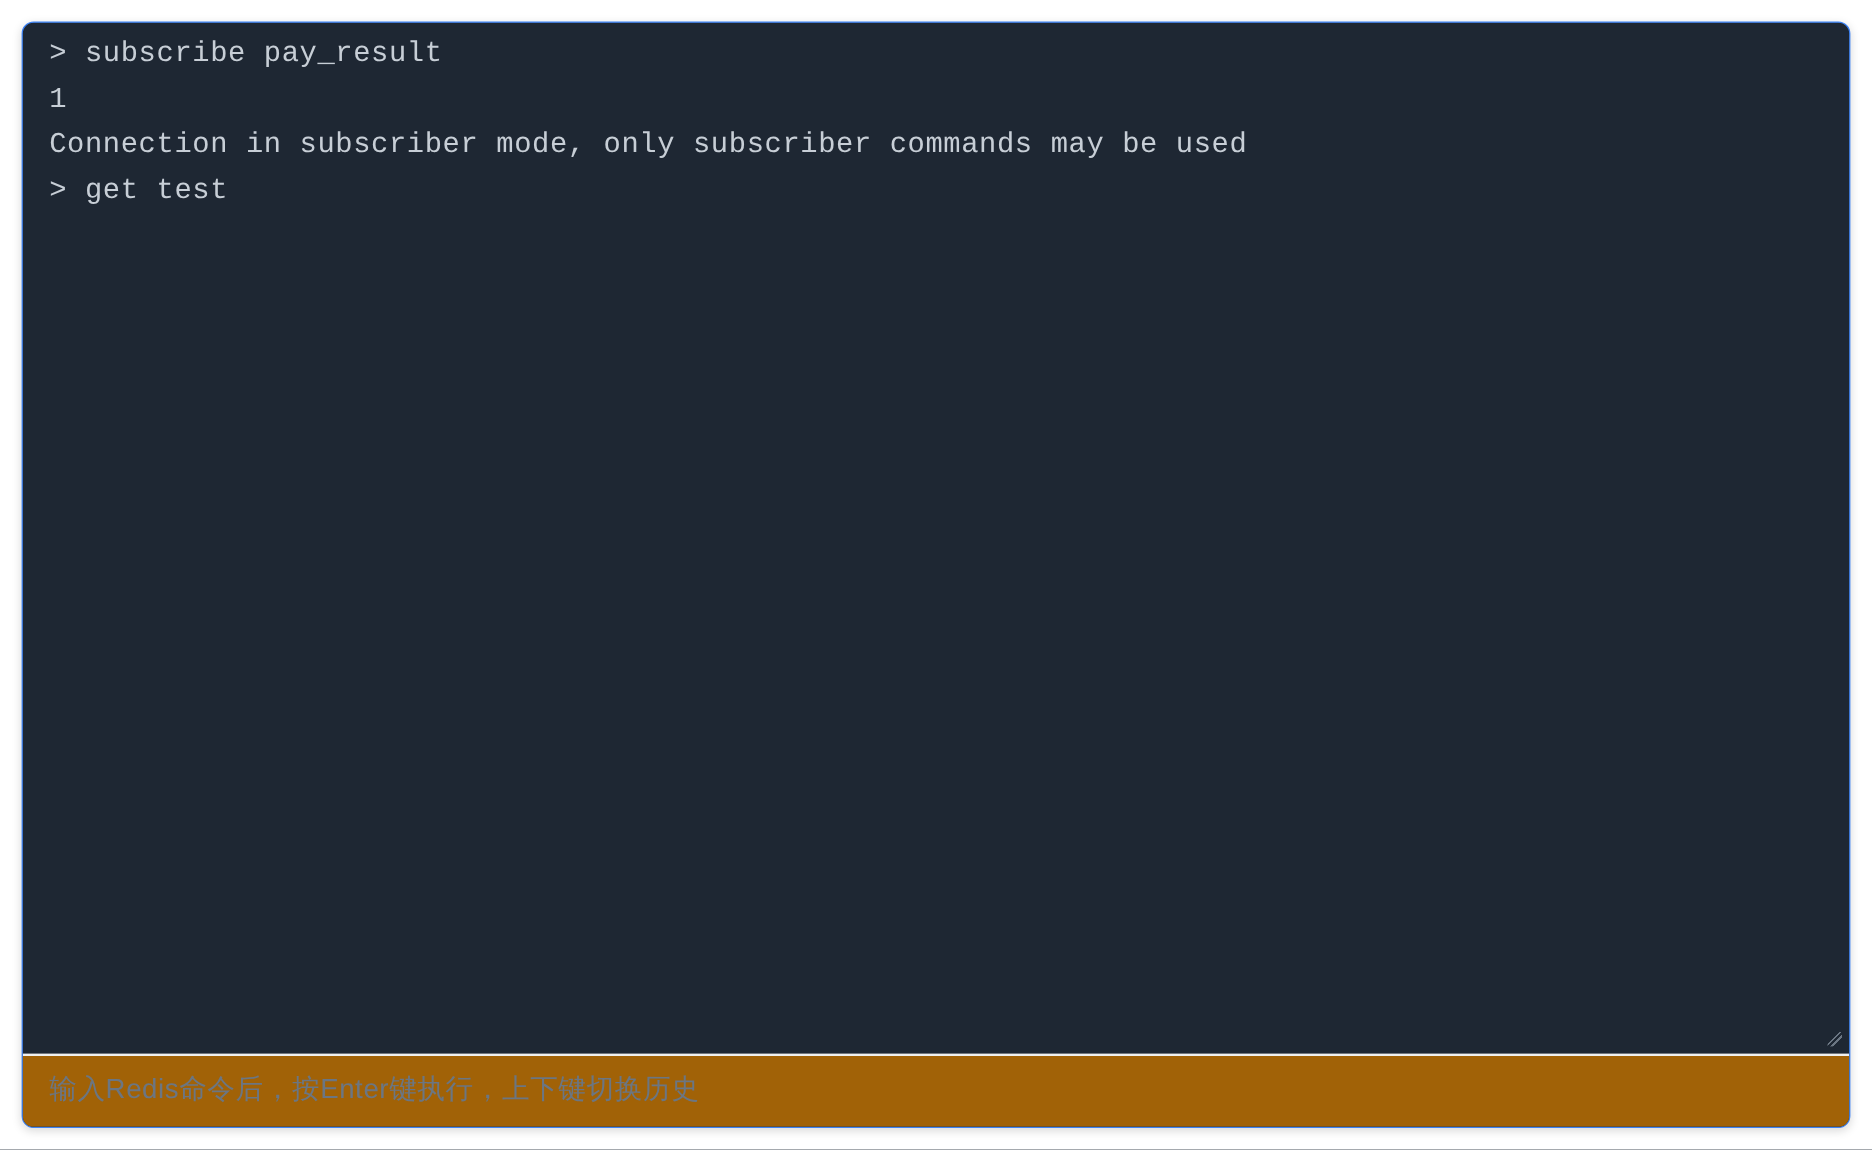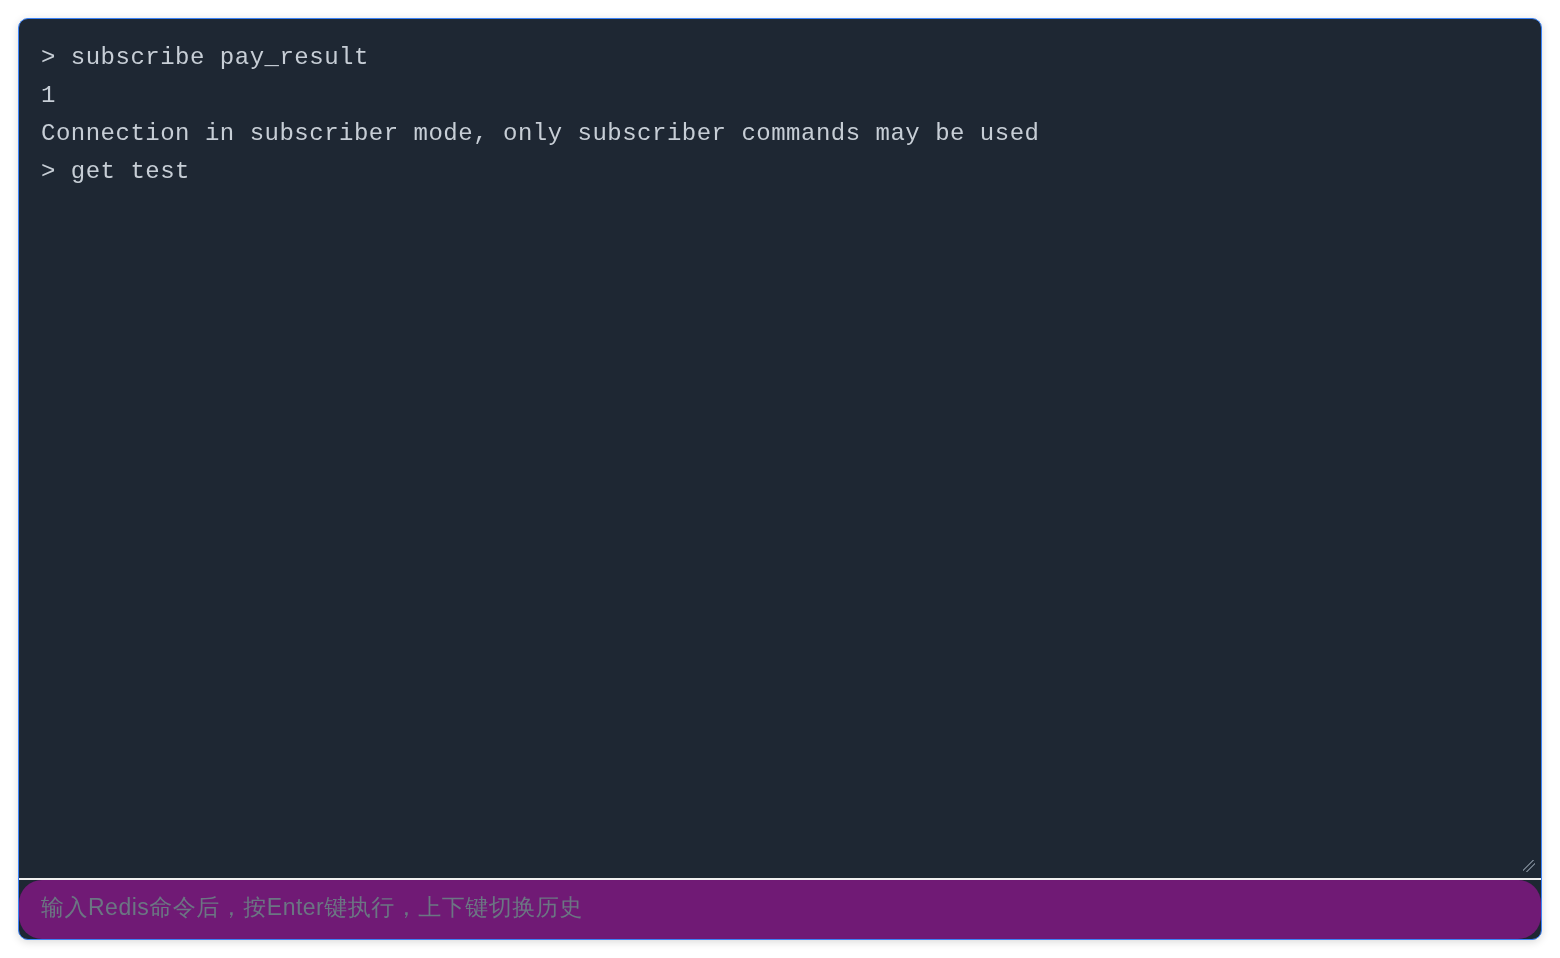--- a/index.html
+++ b/index.html
@@ -23,21 +23,21 @@
       border-radius: 10px;
       box-shadow: 0 2px 8px rgba(0,0,0,0.15);
       display: flex;
       flex-direction: column;
       overflow: hidden;
       border: 1px solid #3b82f6;
     }
     
     .terminal-output {
       flex: 1;
-      padding: 20px 22px;
+      padding: 8px 22px;
       overflow: auto;
       position: relative;
     }
     
     .terminal-output::after {
       content: '';
       position: absolute;
       bottom: 6px;
       right: 6px;
       width: 12px;
@@ -54,23 +54,22 @@
       white-space: pre-wrap;
       word-break: break-all;
     }
     
     .divider {
       height: 2px;
       background: #f0f0f0;
     }
     
     .input-area {
-      background: #701a75;
+      background: #a16207;
       padding: 14px 22px 18px 22px;
-      border-radius: 23px;
     }
     
     .command-input {
       width: 100%;
       background: transparent;
       border: none;
       outline: none;
       color: #c7ced6;
       font-family: -apple-system, BlinkMacSystemFont, "PingFang SC", "Hiragino Sans GB", "Microsoft YaHei", sans-serif;
       font-size: 23px;

